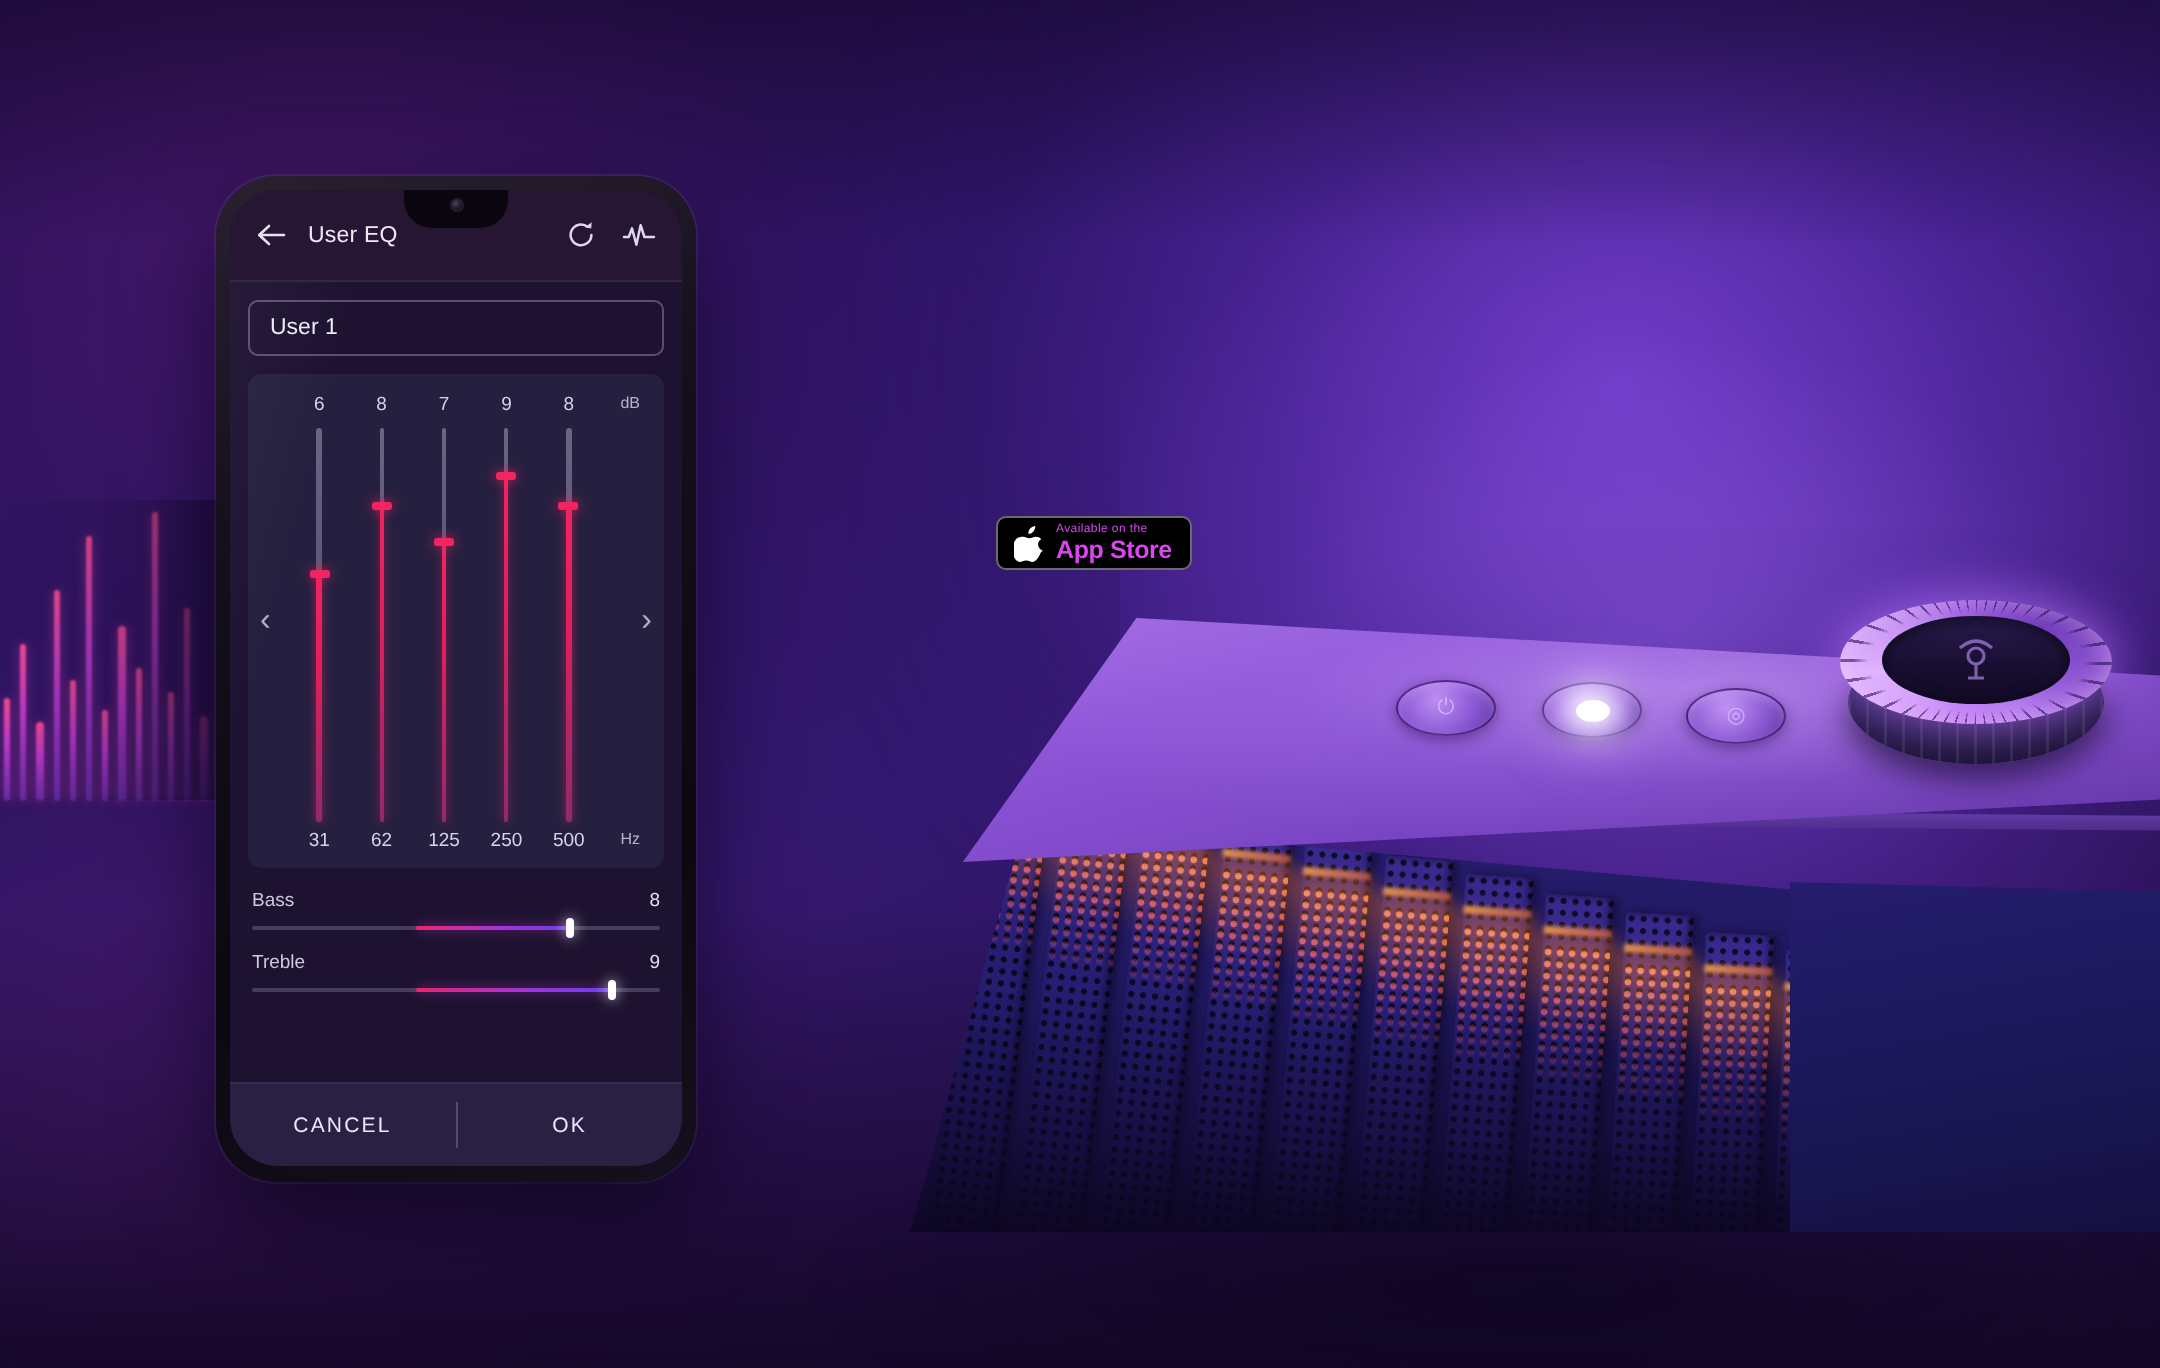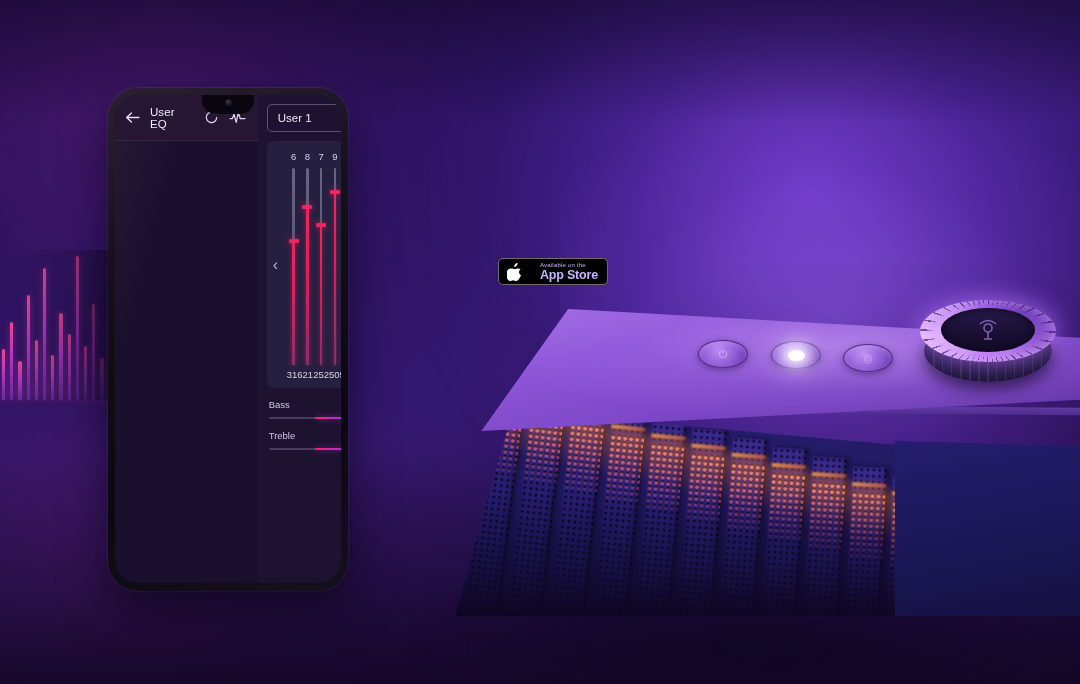--- a/index.html
+++ b/index.html
@@ -192,40 +192,40 @@
     position:absolute; left:-40px; top:300px; width:720px; height:120px;
     background:radial-gradient(ellipse at 50% 40%, rgba(12,4,30,.75), rgba(12,4,30,0) 72%);
     filter:blur(8px);
   }
 
   
   .badges{ position:absolute; left:498px; top:258px; display:flex; gap:20px; }
   .badge{
     height:27px; border-radius:5px; background:#000;
     border:1px solid rgba(255,255,255,.42);
-    display:flex; align-items:center; gap:18px; padding:0 9px 0 8px;
-    color:#c4b5fd;
+    display:flex; align-items:center; gap:6px; padding:0 9px 0 8px;
+    color:#d946ef;
   }
   .badge .b-txt{ display:flex; flex-direction:column; justify-content:center; line-height:1; }
   .badge .b-small{ font-size:6px; letter-spacing:.2px; }
   .badge .b-big{ font-size:12.5px; font-weight:bold; letter-spacing:-.2px; margin-top:1px; }
 
   
   .phone{
     position:absolute; left:108px; top:88px; width:240px; height:503px;
     border-radius:30px;
     background:linear-gradient(160deg,#2a2030 0%,#15101c 30%,#0b0810 70%,#15101d 100%);
     box-shadow:0 18px 46px rgba(8,3,22,.65), 0 0 0 1px rgba(170,140,210,.14);
     padding:7px 7px 8px 7px;
   }
   .phone-inner{
     position:relative; width:100%; height:100%;
     border-radius:24px; overflow:hidden;
     background:#1a0f2c;
-    display:flex; flex-direction:row;
+    display:flex; flex-direction:column;
   }
   .notch{
     position:absolute; left:50%; top:0; transform:translateX(-50%);
     width:52px; height:19px;
     background:#0a0610;
     border-radius:0 0 14px 14px;
     z-index:6;
     display:flex; align-items:flex-start; justify-content:center;
   }
   .notch .cam{

